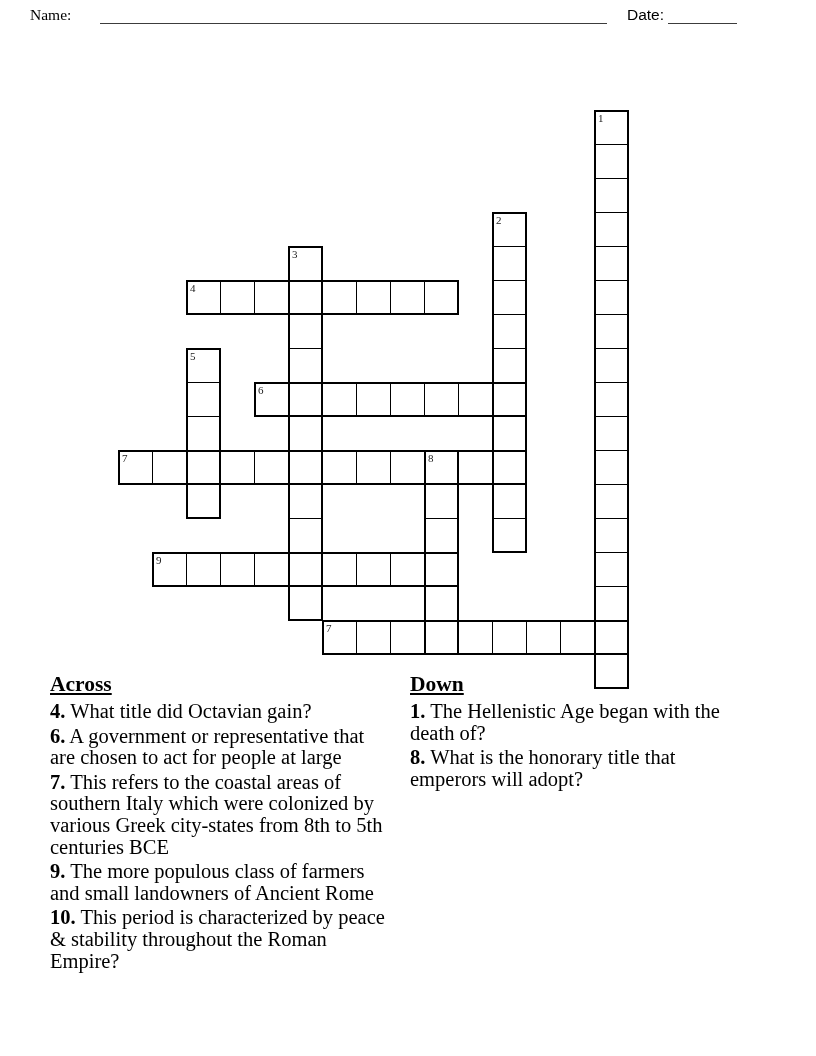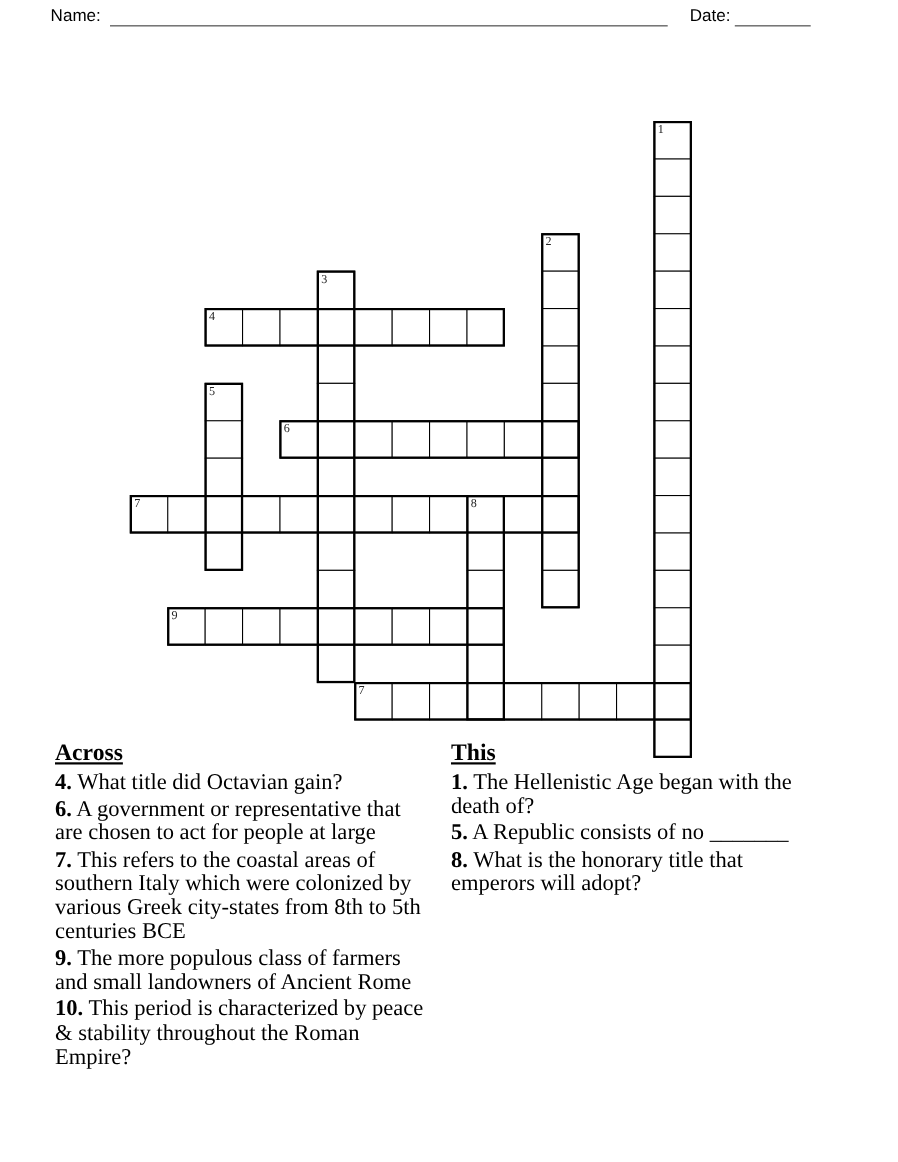--- a/index.html
+++ b/index.html
@@ -2,21 +2,21 @@
 <html><head>
 <meta charset="utf-8">
 <style>
   html,body{margin:0;padding:0;background:#ffffff;}
   .page{position:relative;width:816px;height:1056px;background:#ffffff;overflow:hidden;
         font-family:"Liberation Serif",serif;color:#000;}
 
   
   .hdr-label{position:absolute;top:6px;font-family:"Liberation Sans","DejaVu Sans",sans-serif;
              font-size:15.5px;line-height:18px;color:#000;}
-  #name-label{left:46px;}
+  #name-label{left:30px;font-family:Liberation Serif, serif;}
   #date-label{left:627px;}
   .blank-line{position:absolute;height:0;border-bottom:1.6px solid #3c3c3c;}
   #name-line{left:100px;top:23px;width:507px;}
   #date-line{left:668px;top:23px;width:69px;}
 
   
   .title{position:absolute;top:44px;left:0;width:816px;margin:0;text-align:center;
          font-size:42px;line-height:46px;font-weight:400;}
 
   
@@ -171,21 +171,20 @@
     <div id="across-list">
         <div class="clue"><b>4.</b> What title did Octavian gain?</div>
         <div class="clue"><b>6.</b> A government or representative that are chosen to act for people at large</div>
         <div class="clue"><b>7.</b> This refers to the coastal areas of southern Italy which were colonized by various Greek city-states from 8th to 5th centuries BCE</div>
         <div class="clue"><b>9.</b> The more populous class of farmers and small landowners of Ancient Rome</div>
         <div class="clue"><b>10.</b> This period is characterized by peace &amp; stability throughout the Roman Empire?</div>
       </div>
   </div>
 
   <div class="clues" id="down-col">
-    <div class="clues-header">This</div>
+    <div class="clues-header">Down</div>
     <div id="down-list">
         <div class="clue"><b>1.</b> The Hellenistic Age began with the death of?</div>
-        <div class="clue"><b>5.</b> A Republic consists of no _______</div>
         <div class="clue"><b>8.</b> What is the honorary title that emperors will adopt?</div>
       </div>
   </div>
 
 </div>
 
 </body></html>

